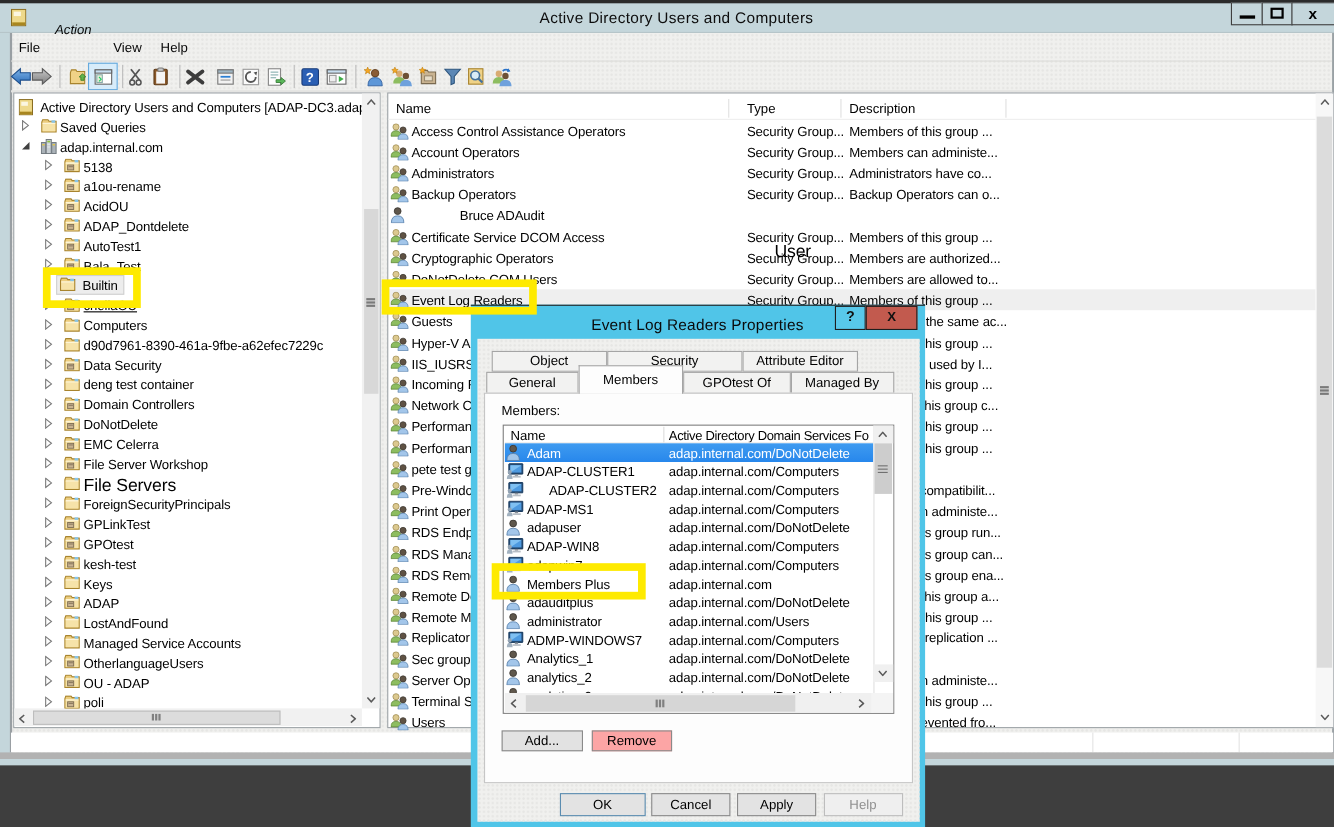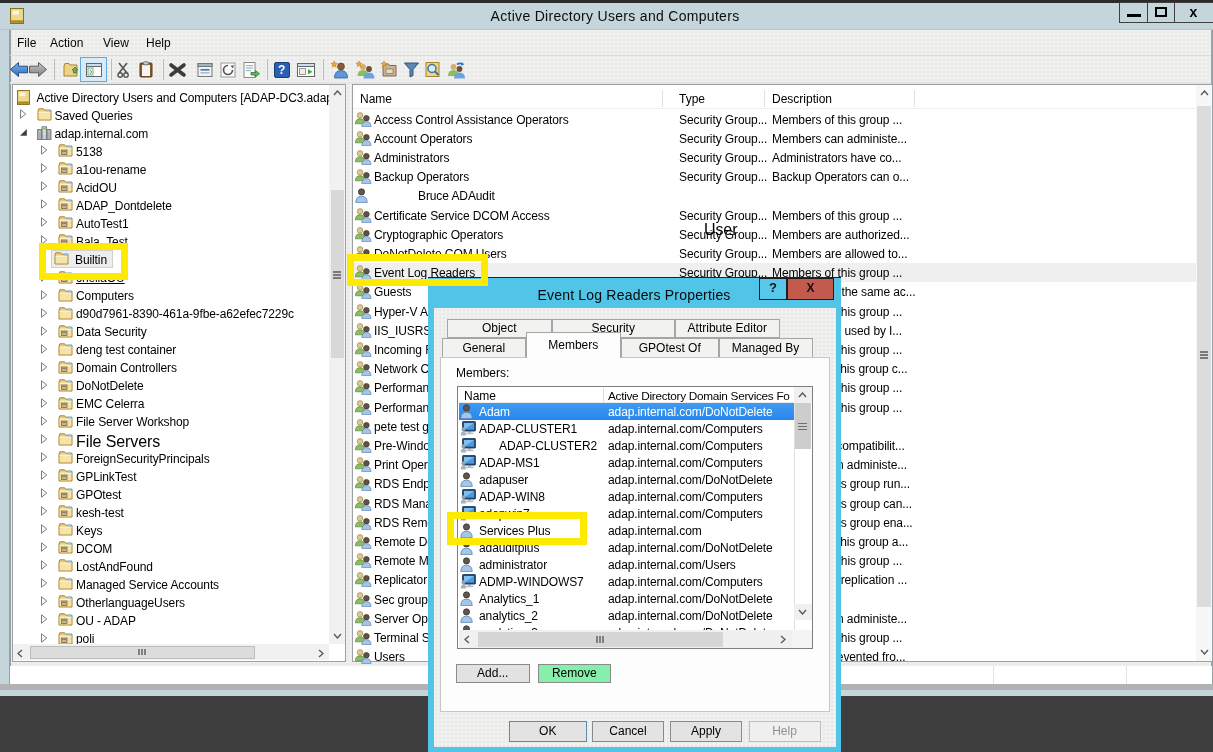--- a/index.html
+++ b/index.html
@@ -19,21 +19,21 @@
 <div style="left:1147px;top:2px;width:28px;height:21px;background:#c4d6db;border:1.6px solid #3f3f3f;"></div>
 <div style="left:1174px;top:2px;width:39px;height:21px;background:#c4d6db;border:1.6px solid #3f3f3f;border-right:none;"></div>
 <div style="left:1127px;top:14px;width:14px;height:3px;background:#000;"></div>
 <div style="left:1155px;top:7px;width:12px;height:10px;border:2.6px solid #000;background:#c4d6db;"></div>
 <div style="left:1174px;top:2px;width:39px;height:21px;color:#000;font-weight:bold;font-size:14px;text-align:center;line-height:21px;">x</div>
 <div style="left:0px;top:29px;width:1213px;height:1.2px;background:#b6c5c9;"></div>
 <div style="left:10px;top:30px;width:1202px;height:660px;background:#f0f0ee;background-image:radial-gradient(#e6e6e4 1px,transparent 1.2px);background-size:4px 4px;"></div>
 <div style="left:1211px;top:30px;width:2px;height:660px;background:#9aa1a5;"></div>
 <div style="left:9px;top:30px;width:1.5px;height:654px;background:#999fa3;"></div>
 <div style="left:17px;top:36px;font-size:12px;color:#070707;">File</div>
-<div style="left:50px;top:36px;font-size:12px;color:#070707;">Action</div>
+<div style="left:50px;top:20px;font-size:12px;color:#070707;font-style:italic;">Action</div>
 <div style="left:103px;top:36px;font-size:12px;color:#070707;">View</div>
 <div style="left:146px;top:36px;font-size:12px;color:#070707;">Help</div>
 <div style="left:10px;top:55px;width:1201px;height:1px;background:#dcdcda;"></div>
 <div style="left:9px;top:61px;width:18px;height:18px;"><svg width="20" height="18" viewBox="0 0 20 18">
       <defs>
         <linearGradient id="ba" x1="0" y1="0" x2="0" y2="1">
           <stop offset="0" stop-color="#7db3e8"></stop>
           <stop offset="1" stop-color="#2d6db8"></stop>
         </linearGradient>
       </defs>
@@ -525,21 +525,21 @@
     <div style="left:45px;top:456.2500000000001px;z-index:2;">
       <svg width="15" height="13" viewBox="0 0 15 13" style="display:block">
         <path d="M1 3 L1 12 L14 12 L14 2.2 L7.6 2.2 L6.6 0.8 L1.8 0.8 Z" fill="#eccd7e" stroke="#a8842e" stroke-width="1"></path>
         <path d="M1.7 4.2 L13.3 4.2 L13.3 11.3 L1.7 11.3 Z" fill="#f6e3a9"></path>
         <path d="M1.7 4.2 L13.3 4.2" stroke="#fdf4d5" stroke-width="1.2"></path>
         <rect x="9.8" y="1.4" width="3.4" height="2.2" fill="#86c4ea"></rect>
         <rect x="3.5" y="6" width="5.5" height="4.5" fill="#c9b391" stroke="#7a6a50" stroke-width="0.8"></rect>
         <rect x="4.3" y="7" width="4" height="1" fill="#8d7c60"></rect>
       </svg>
     </div>
-    <div style="left:63px;top:456.7500000000001px;z-index:2;font-size:12px;letter-spacing:-0.1px;">DCOM</div>
+    <div style="left:63px;top:456.7500000000001px;z-index:2;font-size:12px;letter-spacing:-0.1px;">ADAP</div>
     <div style="left:27px;top:475.30000000000007px;width:8px;height:10px;position:absolute;">
       <svg width="8" height="10" viewBox="0 0 8 10" style="display:block">
         <path d="M1.5 0.8 L6.8 5 L1.5 9.2 Z" fill="#fdfdfd" stroke="#7c7c7c" stroke-width="1"></path>
       </svg>
     </div>
     <div style="left:45px;top:474.30000000000007px;z-index:2;">
       <svg width="15" height="13" viewBox="0 0 15 13" style="display:block">
         <path d="M1 3 L1 12 L14 12 L14 2.2 L7.6 2.2 L6.6 0.8 L1.8 0.8 Z" fill="#eccd7e" stroke="#a8842e" stroke-width="1"></path>
         <path d="M1.7 4.2 L13.3 4.2 L13.3 11.3 L1.7 11.3 Z" fill="#f6e3a9"></path>
         <path d="M1.7 4.2 L13.3 4.2" stroke="#fdf4d5" stroke-width="1.2"></path>
@@ -1085,21 +1085,21 @@
     </svg>
   </div>
 <div style="left:479px;top:507.1000000000001px;width:124px;height:14px;z-index:10;font-size:12px;letter-spacing:-0.1px;overflow:hidden;color:#000;">adapwin7</div>
 <div style="left:608px;top:507.1000000000001px;z-index:10;font-size:12px;letter-spacing:-0.1px;color:#000;">adap.internal.com/Computers</div>
 <div style="left:460px;top:523.1500000000001px;z-index:10;">
     <svg width="13" height="15" viewBox="0 0 13 15" style="display:block">
       <circle cx="6.5" cy="3.9" r="3.1" fill="#5f574c" stroke="#3e3933" stroke-width="0.8"></circle>
       <path d="M0.8 14.6 Q0.8 8.2 6.5 8.2 Q12.2 8.2 12.2 14.6 Z" fill="#a3c6ea" stroke="#5b83ad" stroke-width="0.8"></path>
     </svg>
   </div>
-<div style="left:479px;top:524.1500000000001px;width:124px;height:14px;z-index:10;font-size:12px;letter-spacing:-0.1px;overflow:hidden;color:#000;">Services Plus</div>
+<div style="left:479px;top:524.1500000000001px;width:124px;height:14px;z-index:10;font-size:12px;letter-spacing:-0.1px;overflow:hidden;color:#000;">Members Plus</div>
 <div style="left:608px;top:524.1500000000001px;z-index:10;font-size:12px;letter-spacing:-0.1px;color:#000;">adap.internal.com</div>
 <div style="left:460px;top:540.2px;z-index:10;">
     <svg width="13" height="15" viewBox="0 0 13 15" style="display:block">
       <circle cx="6.5" cy="3.9" r="3.1" fill="#5f574c" stroke="#3e3933" stroke-width="0.8"></circle>
       <path d="M0.8 14.6 Q0.8 8.2 6.5 8.2 Q12.2 8.2 12.2 14.6 Z" fill="#a3c6ea" stroke="#5b83ad" stroke-width="0.8"></path>
     </svg>
   </div>
 <div style="left:479px;top:541.2px;width:124px;height:14px;z-index:10;font-size:12px;letter-spacing:-0.1px;overflow:hidden;color:#000;">adauditplus</div>
 <div style="left:608px;top:541.2px;z-index:10;font-size:12px;letter-spacing:-0.1px;color:#000;">adap.internal.com/DoNotDelete</div>
 <div style="left:460px;top:557.25px;z-index:10;">
@@ -1174,19 +1174,19 @@
     <svg width="6" height="9" viewBox="0 0 6 9" style="display:block">
       <polyline points="1,1 5,4.5 1,8" fill="none" stroke="#5a5a5a" stroke-width="1.4"></polyline>
     </svg>
   </div>
 <div style="left:478px;top:631.5px;width:245px;height:15px;z-index:10;background:#d6d6d6;"></div>
 <div style="left:596px;top:636px;width:1.5px;height:7px;z-index:10;background:#808080;"></div>
 <div style="left:599px;top:636px;width:1.5px;height:7px;z-index:10;background:#808080;"></div>
 <div style="left:602px;top:636px;width:1.5px;height:7px;z-index:10;background:#808080;"></div>
 <div style="left:792px;top:630px;width:20px;height:18px;z-index:10;background:#f4f4f4;"></div>
 <div style="left:456px;top:663.5px;width:73.5px;height:19px;z-index:10;background:#e2e2e2;border:1px solid #8a8a8a;text-align:center;font-size:12px;line-height:17px;">Add...</div>
-<div style="left:537.5px;top:663.5px;width:73.5px;height:19px;z-index:10;background:#86efac;border:1px solid #8a8a8a;text-align:center;font-size:12px;line-height:17px;">Remove</div>
+<div style="left:537.5px;top:663.5px;width:73.5px;height:19px;z-index:10;background:#fca5a5;border:1px solid #8a8a8a;text-align:center;font-size:12px;line-height:17px;">Remove</div>
 <div style="left:508.5px;top:720.5px;width:78.5px;height:21.5px;z-index:10;background:#e3e3e3;border:1.4px solid #5a8cb0;text-align:center;font-size:12px;line-height:19px;">OK</div>
 <div style="left:592px;top:720.5px;width:72px;height:21.5px;z-index:10;background:#e3e3e3;border:1px solid #8a8a8a;text-align:center;font-size:12px;line-height:19px;">Cancel</div>
 <div style="left:670px;top:720.5px;width:72px;height:21.5px;z-index:10;background:#e3e3e3;border:1px solid #8a8a8a;text-align:center;font-size:12px;line-height:19px;">Apply</div>
 <div style="left:748.5px;top:720.5px;width:72px;height:21.5px;z-index:10;background:#efefef;border:1px solid #bdbdbd;text-align:center;font-size:12px;line-height:19px;color:#909090;">Help</div>
 <div style="left:38.5px;top:243px;width:89.5px;height:36.5px;z-index:30;border:7px solid #feea00;background:transparent;"></div>
 <div style="left:347px;top:253.5px;width:140.5px;height:32px;z-index:30;border:7px solid #feea00;background:transparent;"></div>
 <div style="left:447px;top:512px;width:139.5px;height:33px;z-index:30;border:7px solid #feea00;background:transparent;"></div>
 </body></html>

